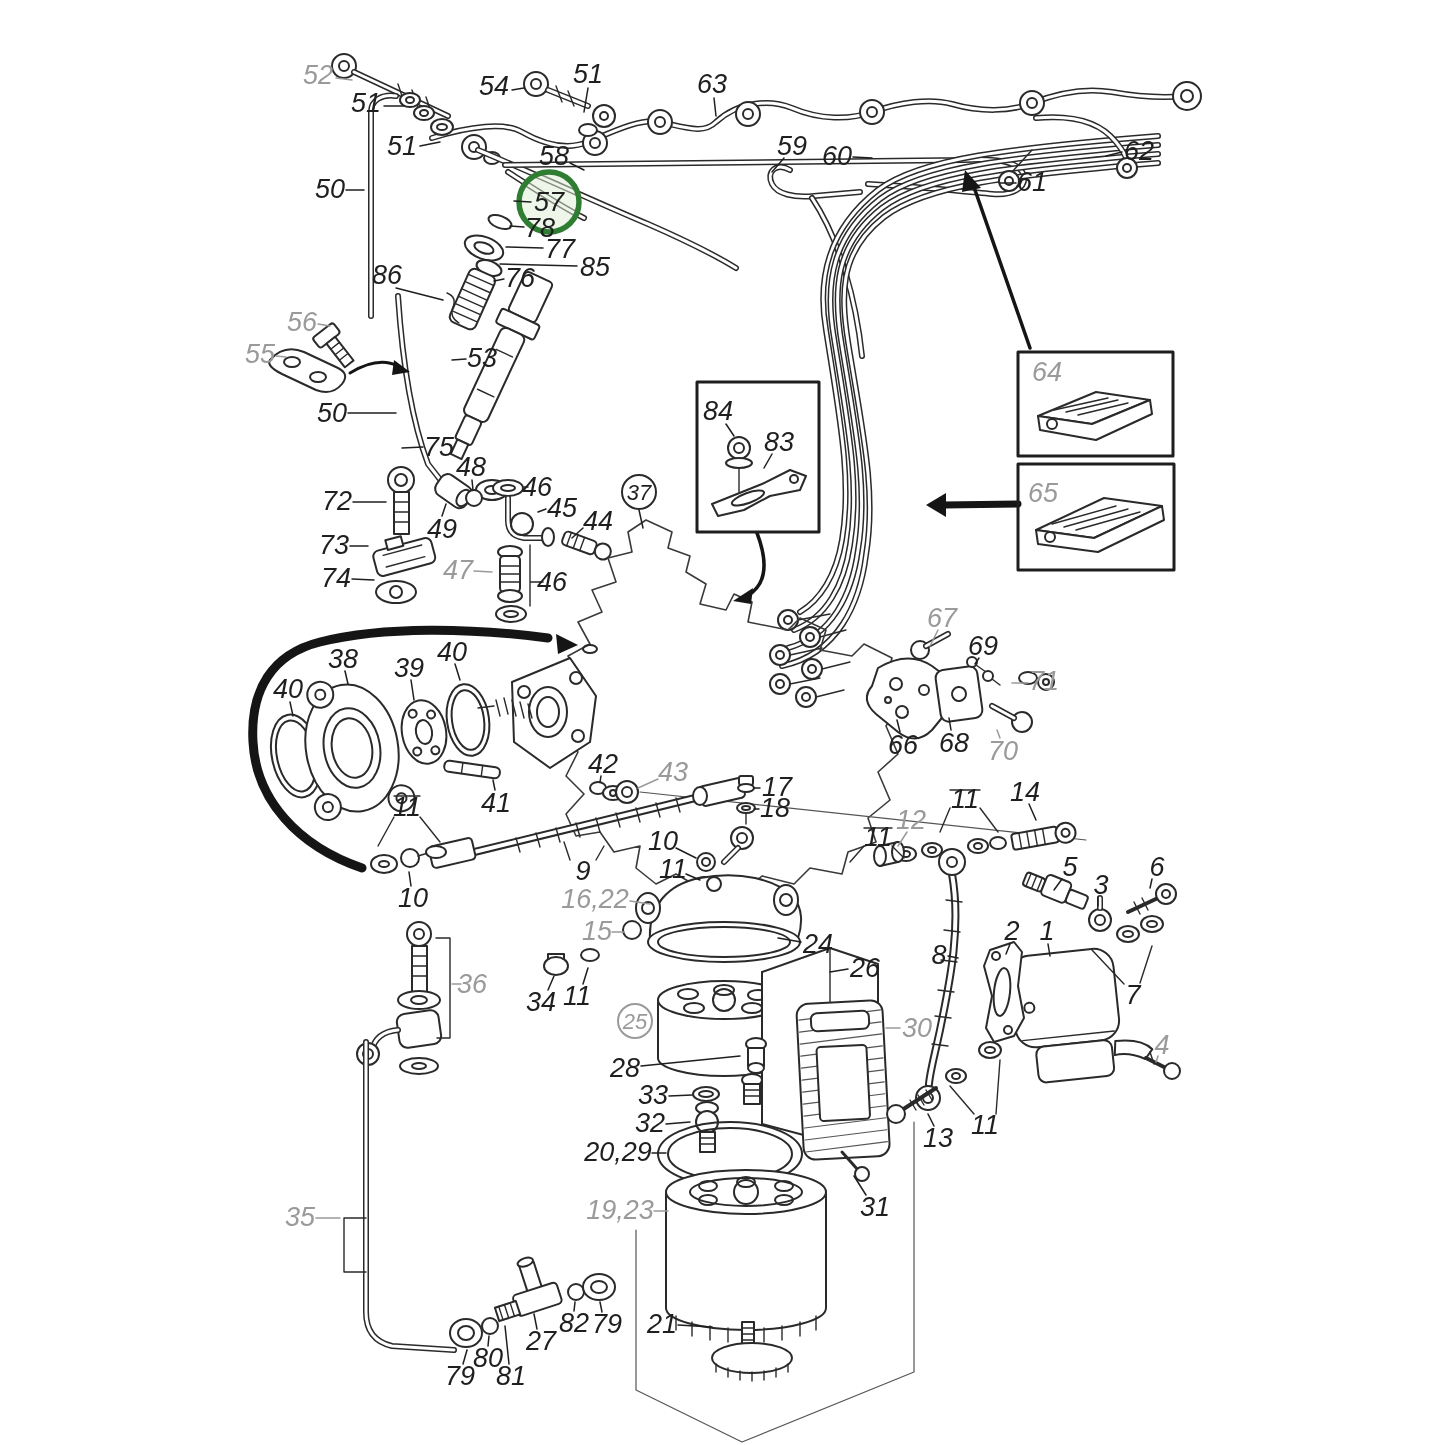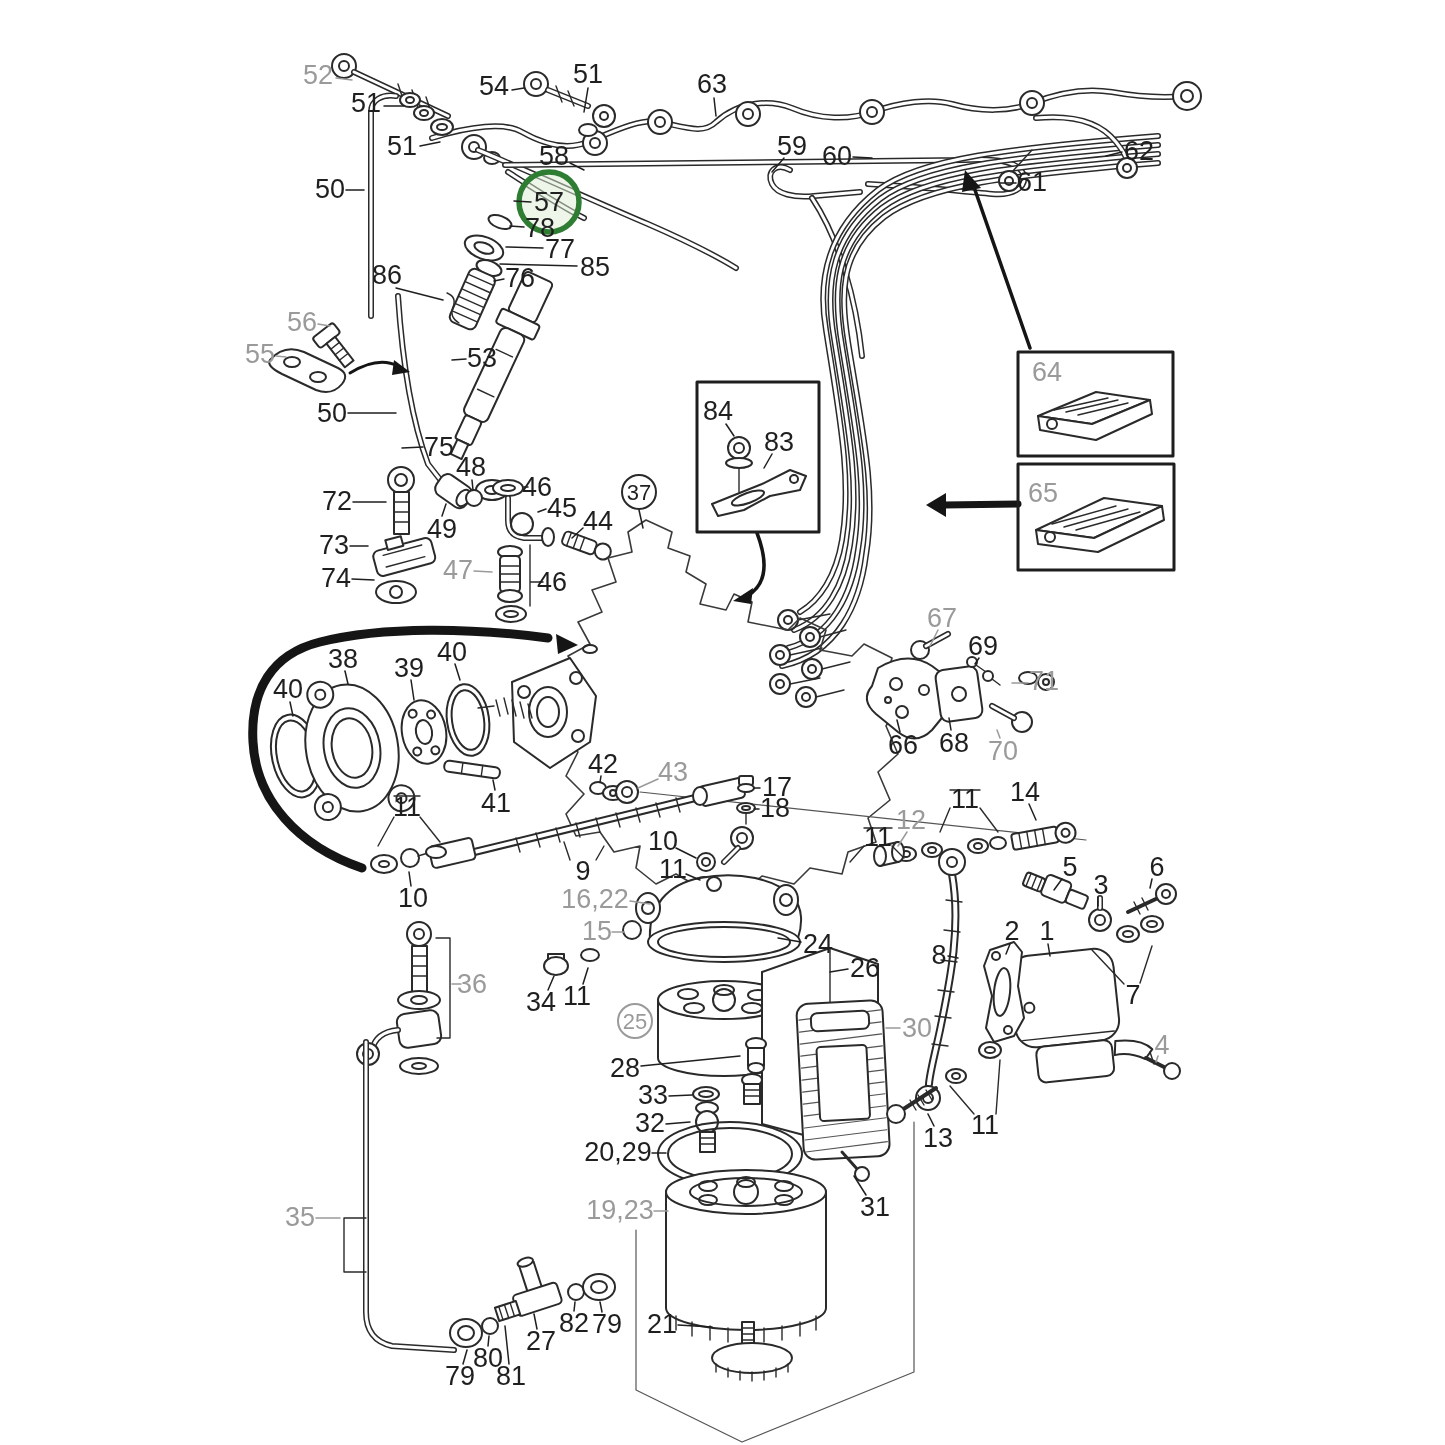--- a/index.html
+++ b/index.html
@@ -1,17 +1,17 @@
 <!DOCTYPE html>
 <html><head>
 <meta charset="utf-8">
 <style>
   html,body{margin:0;padding:0;background:#fff;}
   #stage{position:relative;width:1445px;height:1445px;background:#fff;overflow:hidden;
-         font-family:"Liberation Sans", sans-serif;}
+         font-family:"Liberation Sans", sans-serif;font-style:italic;}
   svg text{font-family:"Liberation Sans", sans-serif;}
   .t6{stroke-width:6;} .t3{stroke:#fff;stroke-width:3;}
   .t8{stroke-width:8;} .t4{stroke:#fff;stroke-width:4;}
   .thin{stroke-width:1.4;} .thin2{stroke-width:1.2;stroke:#555;}
   .w{fill:#fff;}
 </style>
 </head>
 <body>
 
 <div id="stage">

